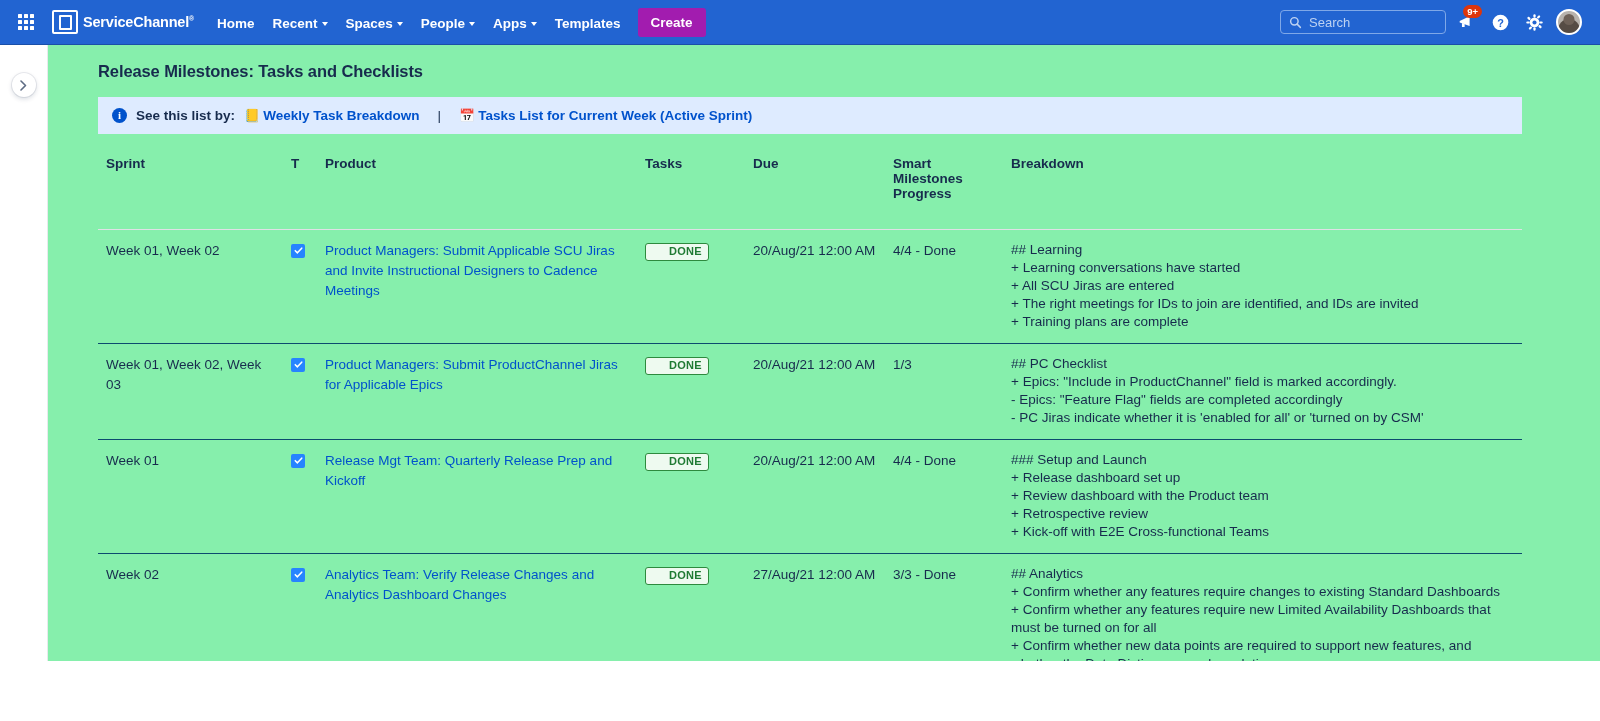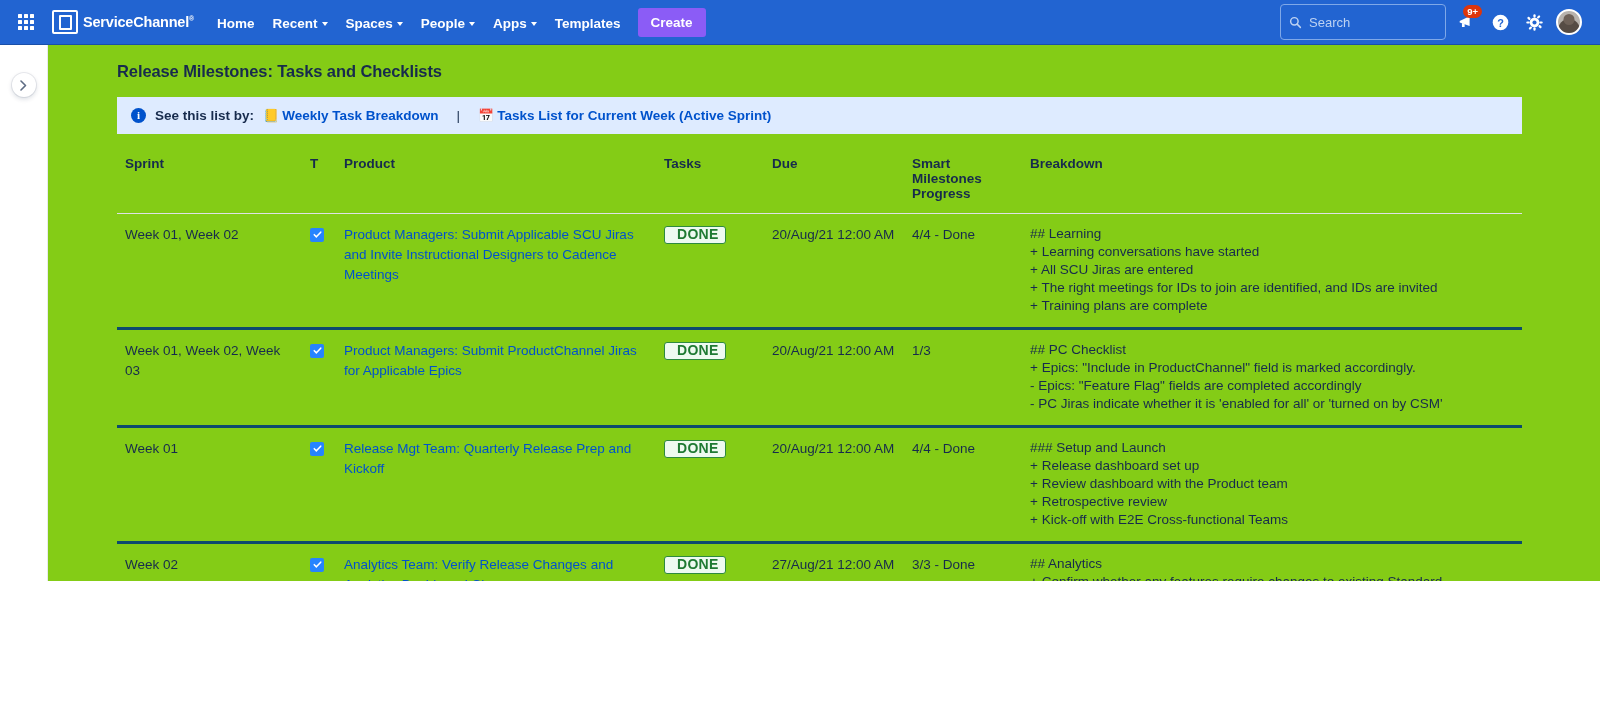--- a/index.html
+++ b/index.html
@@ -85,41 +85,41 @@
   }
   .caret {
     width: 0; height: 0;
     border-left: 3.5px solid transparent;
     border-right: 3.5px solid transparent;
     border-top: 4px solid #ffffff;
     display: inline-block;
     margin-top: 2px;
   }
   .create-btn {
-    background: #8b5cf6;
+    background: #a21caf;
     color: #ffffff;
     font-size: 13.5px;
     font-weight: 700;
     padding: 7px 13px;
     border-radius: 3px;
     margin-left: 8px;
     cursor: pointer;
     white-space: nowrap;
   }
 
   .nav-right {
     margin-left: auto;
     display: flex;
     align-items: center;
     gap: 6px;
     padding-right: 8px;
   }
   .searchbox {
     width: 166px;
-    height: 36px;
+    height: 24px;
     border: 1.5px solid #7fa8e8;
     border-radius: 4px;
     display: flex;
     align-items: center;
     padding: 0 8px;
     gap: 7px;
     cursor: text;
     background: transparent;
   }
   .searchbox .ph {
@@ -169,24 +169,23 @@
     width: 22px; height: 14px;
     background: #564c44;
     border-radius: 11px 11px 0 0;
     left: 50%; bottom: 0;
     transform: translateX(-50%);
   }
 
   
   #page {
     position: relative;
-    height: 536px;
-    background: #84cc16;
+    height: 616px;
+    background: #86efac;
     display: flex;
-    gap: 19px;
   }
   #left-rail {
     width: 48px;
     flex: 0 0 48px;
     border-right: 1px solid #e8eaed;
     position: relative;
     background: #ffffff;
   }
   .rail-expand {
     position: absolute;
@@ -262,30 +261,30 @@
   table.jira {
     width: 100%;
     border-collapse: collapse;
     table-layout: fixed;
   }
   table.jira th {
     text-align: left;
     font-size: 13.5px;
     font-weight: 700;
     color: #172b4d;
-    padding: 6px 8px 12px 8px;
+    padding: 6px 8px 28px 8px;
     vertical-align: top;
     border-bottom: 1px solid #dfe1e6;
   }
   table.jira td {
     font-size: 13.5px;
     color: #172b4d;
     padding: 11px 8px 12px 8px;
     vertical-align: top;
-    border-bottom: 3px solid #0c4a6e;
+    border-bottom: 1px solid #0c4a6e;
     line-height: 20px;
   }
   col.c-sprint   { width: 185px; }
   col.c-t        { width: 34px;  }
   col.c-summary  { width: 320px; }
   col.c-status   { width: 108px; }
   col.c-due      { width: 140px; }
   col.c-progress { width: 118px; }
   col.c-check    { width: auto;  }
 
@@ -304,24 +303,24 @@
     color: #0052cc;
     text-decoration: none;
     cursor: pointer;
   }
 
   .lozenge {
     display: inline-block;
     border: 1px solid #2d8a3e;
     color: #1f7a33;
     background: #eefaf0;
-    font-size: 14px;
+    font-size: 11px;
     font-weight: 700;
     letter-spacing: 0.3px;
-    padding: 1px 6px 2px 12px;
+    padding: 1px 6px 2px 23px;
     border-radius: 3px;
     line-height: 13px;
     cursor: pointer;
   }
 
   .checklist { white-space: pre-line; line-height: 18px; color: #172b4d; }
   .nowrap { white-space: nowrap; }
 </style>
 </head>
 <body>

